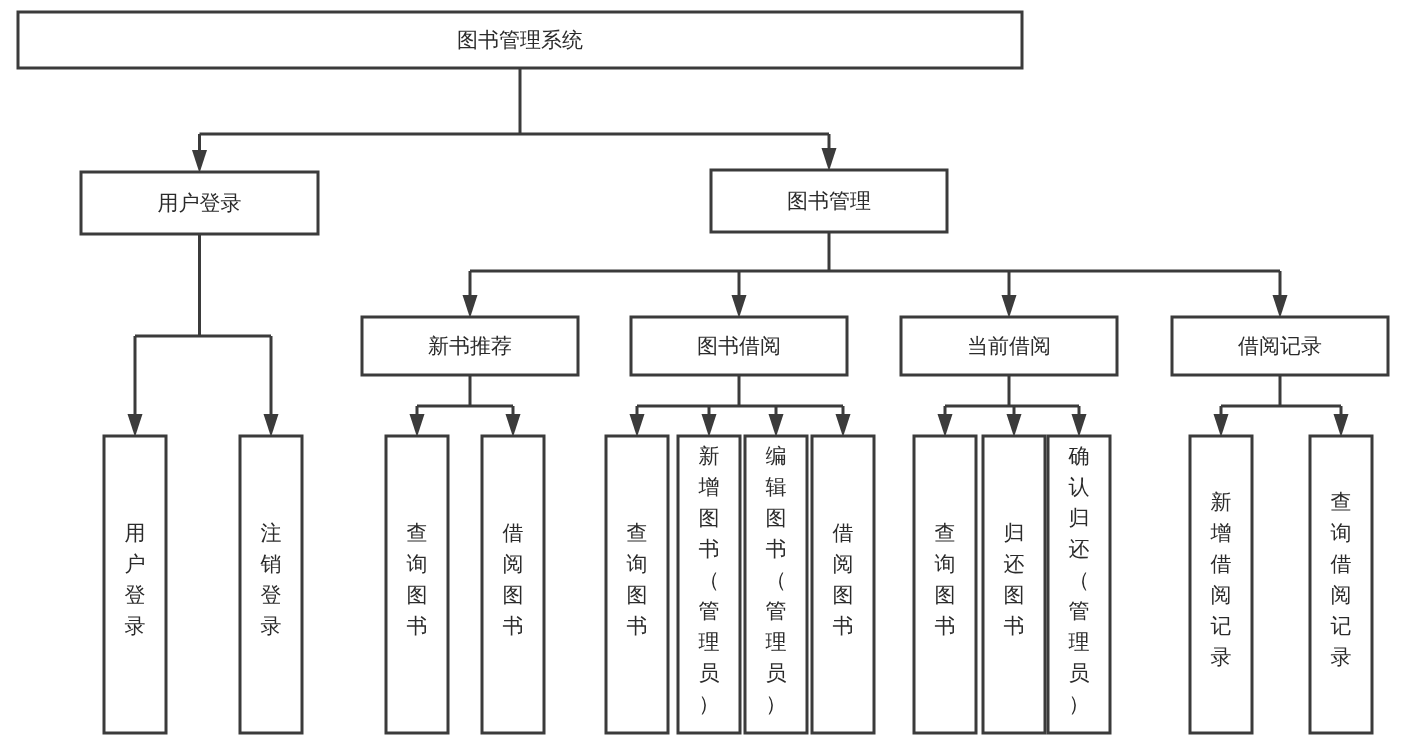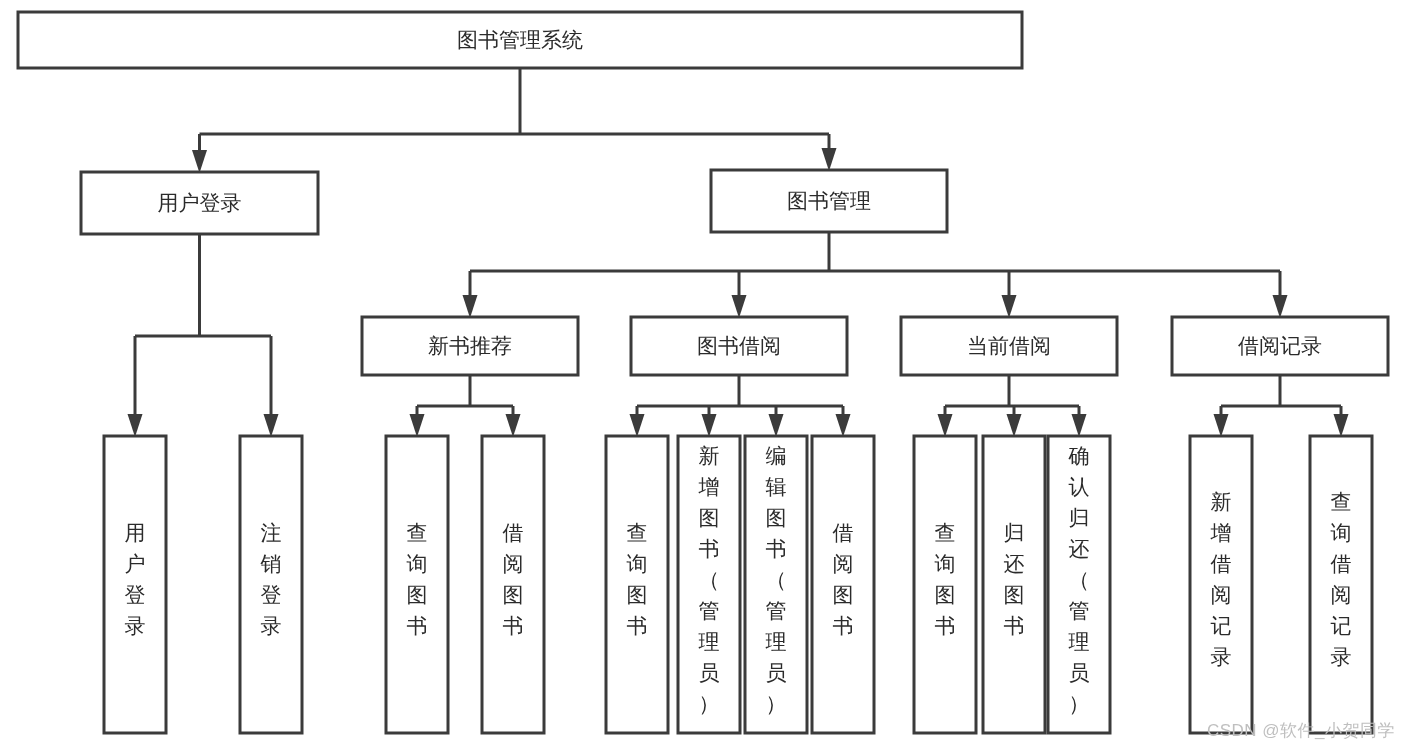--- a/index.html
+++ b/index.html
@@ -215,14 +215,13 @@
         <g>
           <rect x="1190" y="436" width="62" height="297" class="node-box"></rect>
           <text x="1221" y="509" class="node-label-vert"><tspan x="1221" dy="0">新</tspan><tspan x="1221" dy="31">增</tspan><tspan x="1221" dy="31">借</tspan><tspan x="1221" dy="31">阅</tspan><tspan x="1221" dy="31">记</tspan><tspan x="1221" dy="31">录</tspan></text>
         </g>
         <g>
           <rect x="1310" y="436" width="62" height="297" class="node-box"></rect>
           <text x="1341" y="509" class="node-label-vert"><tspan x="1341" dy="0">查</tspan><tspan x="1341" dy="31">询</tspan><tspan x="1341" dy="31">借</tspan><tspan x="1341" dy="31">阅</tspan><tspan x="1341" dy="31">记</tspan><tspan x="1341" dy="31">录</tspan></text>
         </g>
       </g>
   </svg>
-  <div class="watermark">CSDN @软件_小贺同学</div>
 </div>
 
 </body></html>

